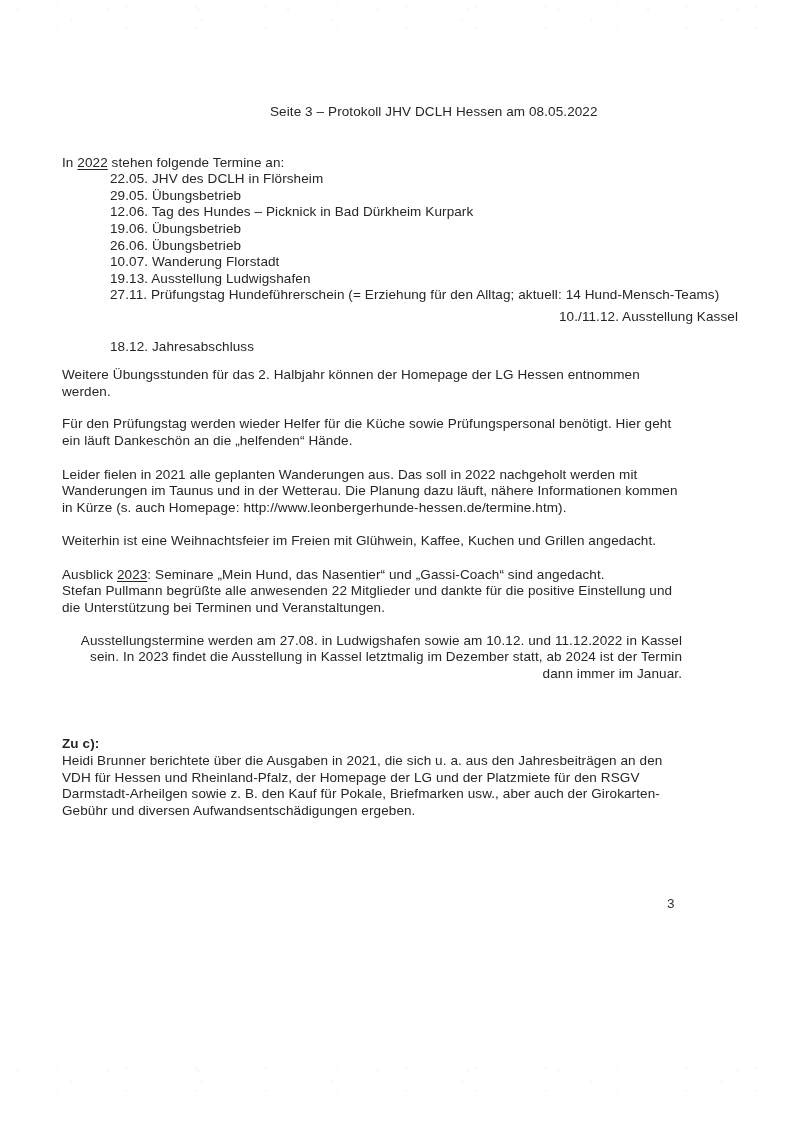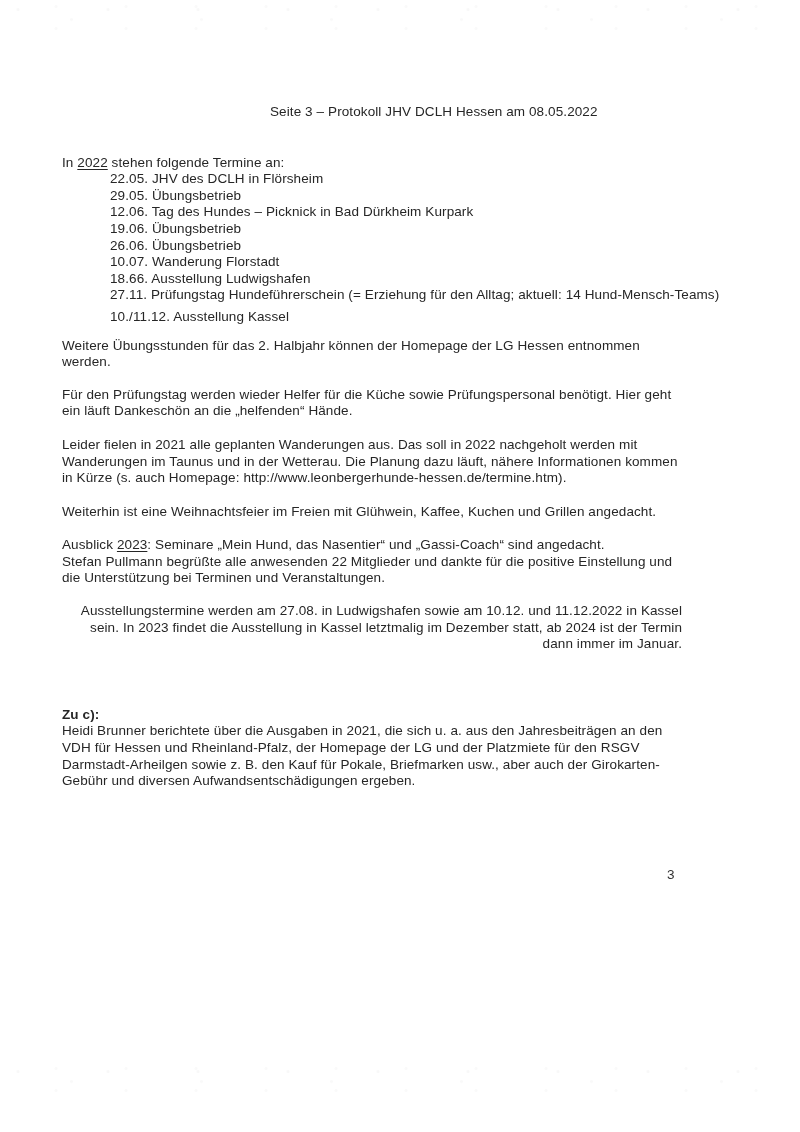--- a/index.html
+++ b/index.html
@@ -45,21 +45,21 @@
     white-space: nowrap;
   }
   .underline {
     text-decoration: underline;
     text-underline-offset: 2px;
   }
   .termine-list {
     margin-left: 48px;
     max-width: 632px;
   }
-  .spaced-item-1 { margin-top: 5px; }
+  .spaced-item-1 { margin-top: 5px; text-align: right; }
   .spaced-item-2 { margin-top: 13px; }
   .para { max-width: 620px; }
   .p-uebung    { margin-top: 12px; }
   .p-pruef     { margin-top: 16px; }
   .p-wander    { margin-top: 17px; }
   .p-weihnacht { margin-top: 17px; }
   .p-ausblick  { margin-top: 17px; }
   .section-heading { font-weight: bold; }
   .h-b { margin-top: 44px; }
   .p-b2 { margin-top: 16px; text-align: right; }
@@ -83,23 +83,24 @@
 
   <div class="intro-line"><span>In </span><span class="underline">2022</span><span> stehen folgende Termine an:</span></div>
 
   <div class="termine-list">
     <div>22.05. JHV des DCLH in Flörsheim</div>
     <div>29.05. Übungsbetrieb</div>
     <div>12.06. Tag des Hundes – Picknick in Bad Dürkheim Kurpark</div>
     <div>19.06. Übungsbetrieb</div>
     <div>26.06. Übungsbetrieb</div>
     <div>10.07. Wanderung Florstadt</div>
-    <div>18.66. Ausstellung Ludwigshafen</div>
+    <div>19.13. Ausstellung Ludwigshafen</div>
     <div>27.11. Prüfungstag Hundeführerschein (= Erziehung für den Alltag; aktuell: 14 Hund-Mensch-Teams)</div>
     <div class="spaced-item-1">10./11.12. Ausstellung Kassel</div>
+    <div class="spaced-item-2">18.12. Jahresabschluss</div>
   </div>
 
   <div class="para p-uebung">Weitere Übungsstunden für das 2. Halbjahr können der Homepage der LG Hessen entnommen werden.</div>
 
   <div class="para p-pruef">Für den Prüfungstag werden wieder Helfer für die Küche sowie Prüfungspersonal benötigt. Hier geht ein läuft Dankeschön an die „helfenden“ Hände.</div>
 
   <div class="para p-wander">Leider fielen in 2021 alle geplanten Wanderungen aus. Das soll in 2022 nachgeholt werden mit Wanderungen im Taunus und in der Wetterau. Die Planung dazu läuft, nähere Informationen kommen in Kürze (s. auch Homepage: http://www.leonbergerhunde-hessen.de/termine.htm).</div>
 
   <div class="para p-weihnacht">Weiterhin ist eine Weihnachtsfeier im Freien mit Glühwein, Kaffee, Kuchen und Grillen angedacht.</div>
 

